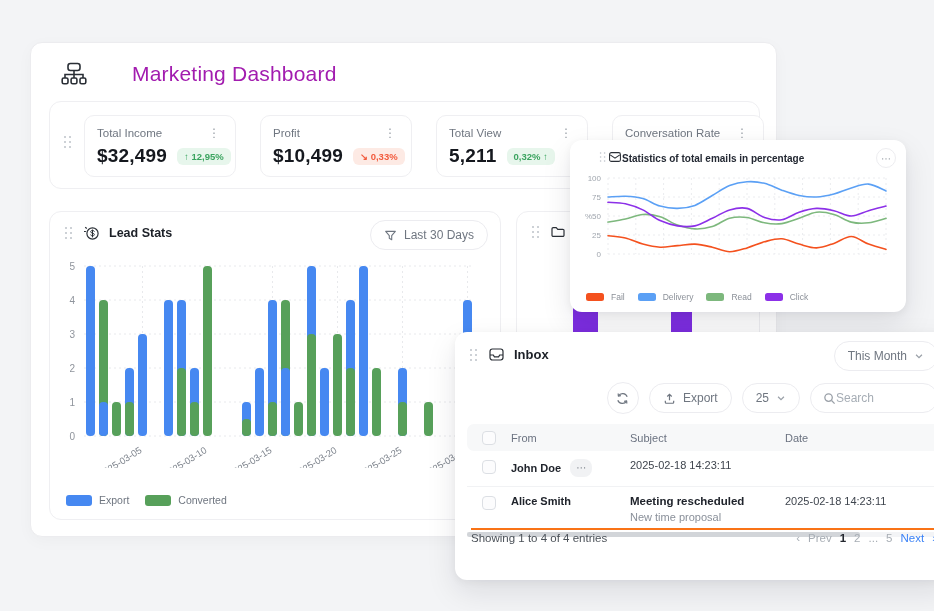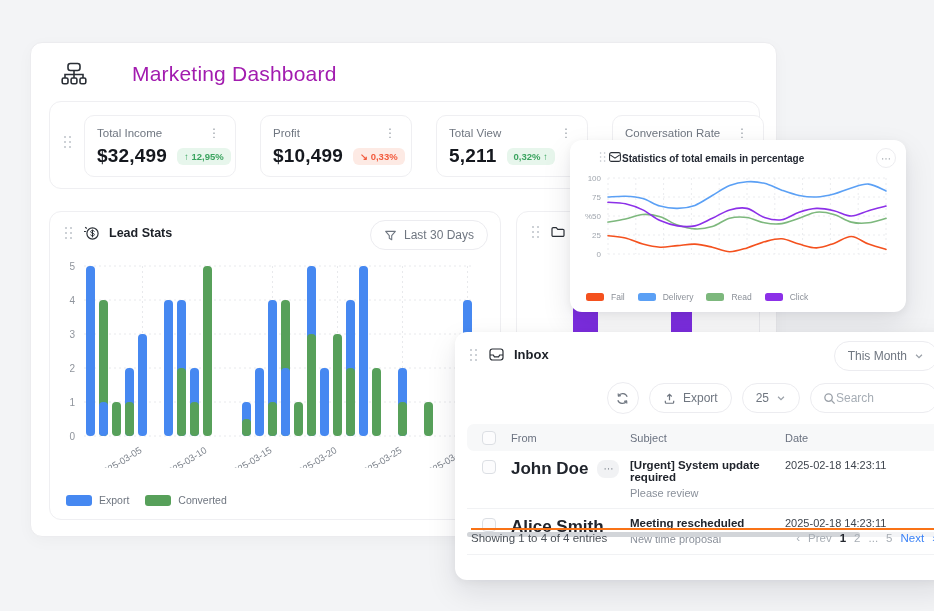--- a/index.html
+++ b/index.html
@@ -86,21 +86,21 @@
 
   .table { position:absolute; left:12px; right:12px; top:92px; }
   .t-head { display:flex; align-items:center; background:#f7f8f9; border-radius:7px; padding:6px 0; }
   .t-row  { display:flex; align-items:flex-start; padding:8px 0 9px; border-bottom:1px solid #f1f2f4; }
   .col-cb { flex:0 0 44px; display:flex; justify-content:center; padding-top:1px; }
   .col-from { flex:0 0 119px; display:flex; align-items:center; gap:9px; }
   .col-subj { flex:0 0 155px; }
   .col-date { flex:1; }
   .th { font-size:11px; color:#6b7280; font-weight:500; }
   .cb { width:14px; height:14px; border:1.5px solid #dcdfe4; border-radius:4px; background:#fcfcfd; cursor:pointer; }
-  .cell-name { font-size:17px; font-weight:600; color:#20242c; }
+  .cell-name { font-size:11px; font-weight:600; color:#20242c; }
   .row-menu { background:#f1f2f4; color:#7c828b; border-radius:8px; font-size:10px; line-height:1;
               padding:4px 6px; cursor:pointer; }
   .cell-subj-main { font-size:11.5px; font-weight:700; color:#20242c; }
   .cell-subj-sub  { font-size:11px; color:#8a909a; margin-top:4px; }
   .cell-date { font-size:11px; color:#3f454e; }
 
   .hscroll { position:absolute; left:12px; right:12px; top:200px; height:5px; border-radius:3px; background:#f3f4f6; cursor:pointer; }
   .hscroll .thumb { position:absolute; left:0; top:0; height:5px; width:393px; border-radius:3px; background:#d2d5d9; cursor:grab; }
   .ib-footer { position:absolute; left:16px; right:16px; top:196px; border-top:2px solid #f97316;
                display:flex; justify-content:space-between; align-items:center; padding-top:2px; }
@@ -415,24 +415,20 @@
     </div>
 
     <div class="t-row">
       <div class="col-cb">
           <div class="cb"></div>
         </div>
       <div class="col-from">
         <span class="cell-name">John Doe</span>
         <span class="row-menu">⋯</span>
       </div>
-      <div class="col-subj">
-        <div class="cell-subj-main">[Urgent] System update required</div>
-        <div class="cell-subj-sub">Please review</div>
-      </div>
       <div class="col-date cell-date">2025-02-18 14:23:11</div>
     </div>
 
     <div class="t-row">
       <div class="col-cb">
           <div class="cb"></div>
         </div>
       <div class="col-from">
         <span class="cell-name">Alice Smith</span>
       </div>

